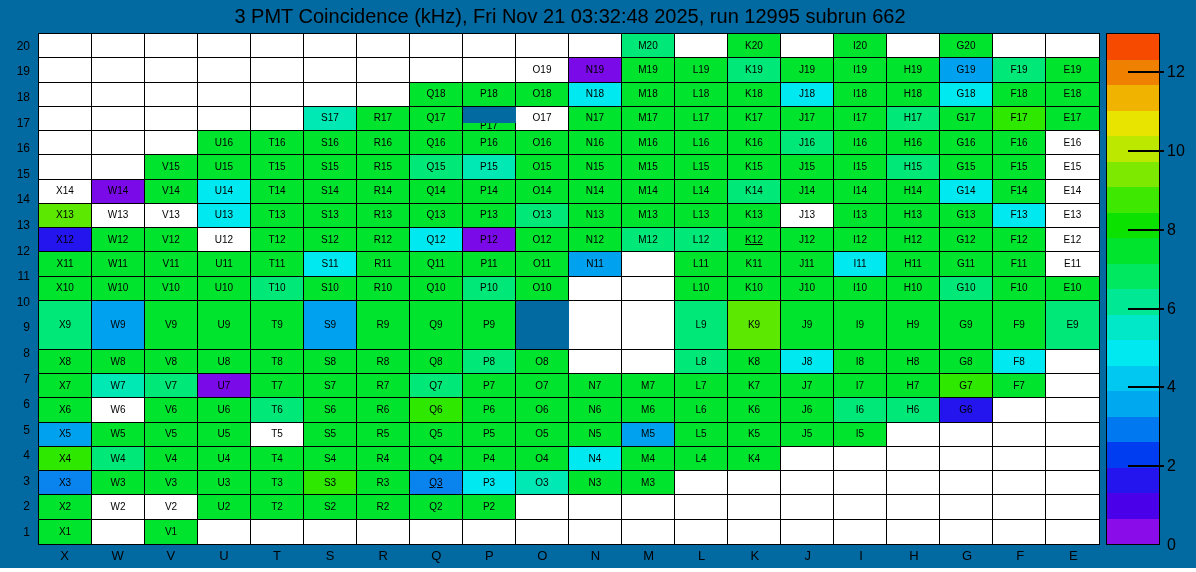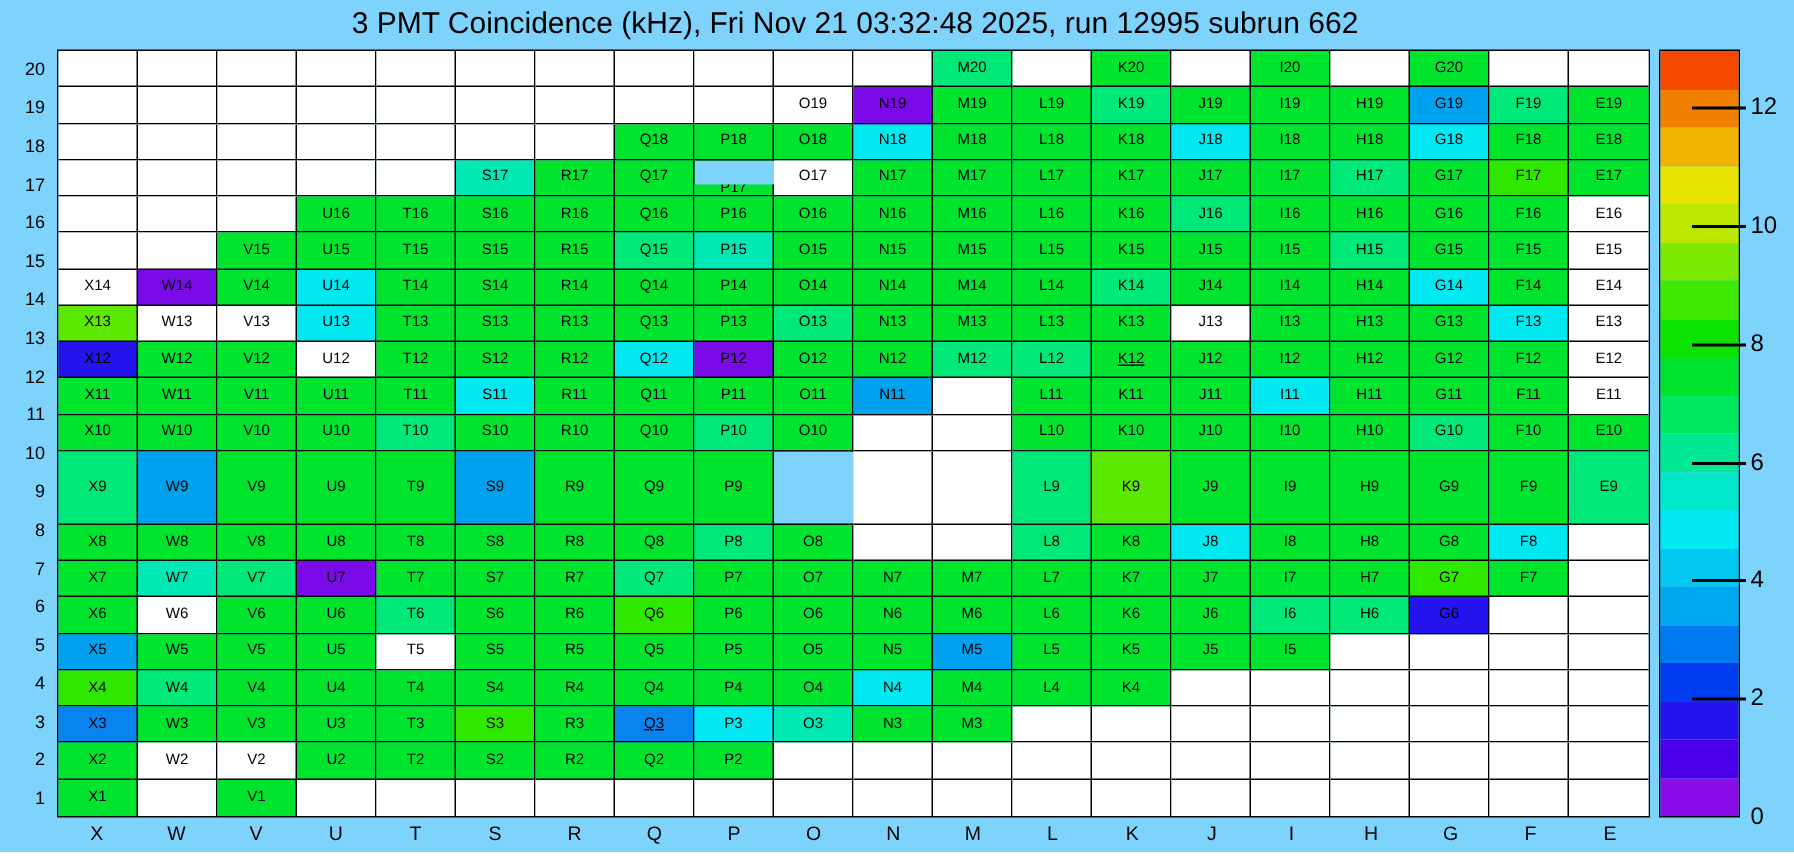--- a/index.html
+++ b/index.html
@@ -1,17 +1,17 @@
 <!DOCTYPE html>
 <html><head>
 <meta charset="utf-8">
 <style>
   html,body{margin:0;padding:0;background:#fff;}
   #canvas{
-    position:relative;width:1196px;height:568px;background:#7dd3fc;
+    position:relative;width:1196px;height:568px;background:#0369a1;
     font-family:"Liberation Sans","DejaVu Sans",sans-serif;color:#000;overflow:hidden;
   }
   #title{
     position:absolute;left:0;top:5px;width:1140px;text-align:center;
     font-size:20px;letter-spacing:0px;white-space:nowrap;
   }
   #plot{
     position:absolute;left:38px;top:33px;width:1062px;height:512px;
     display:grid;grid-template-columns:repeat(20,1fr);grid-template-rows:repeat(20,1fr);
     border:1px solid #000;box-sizing:border-box;

